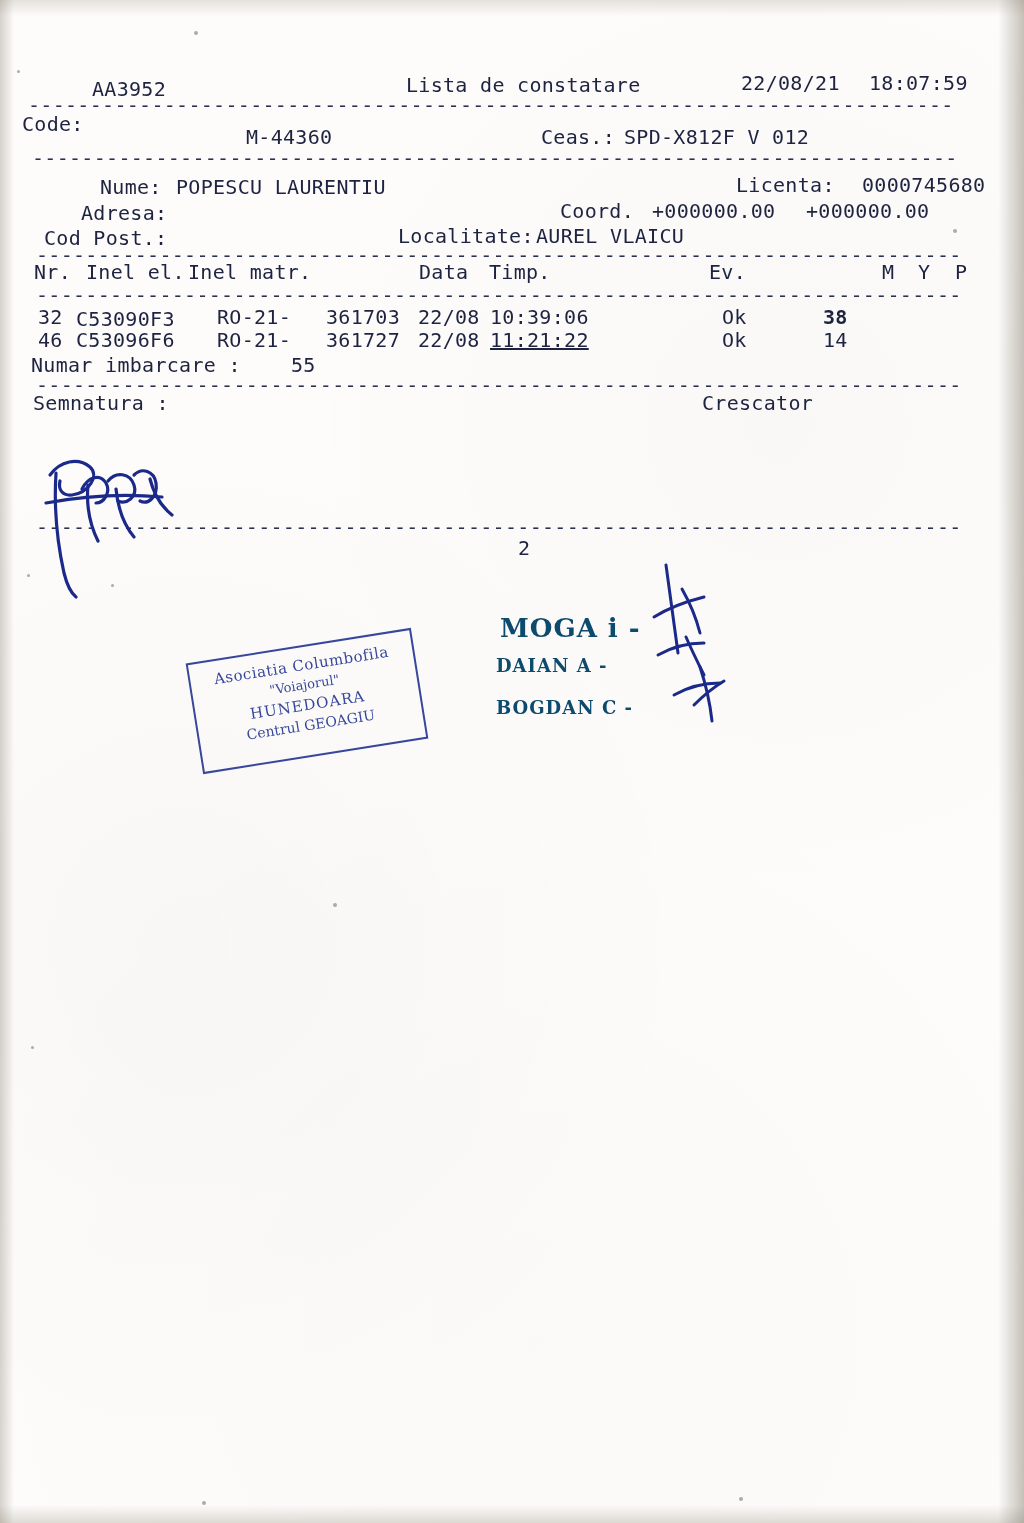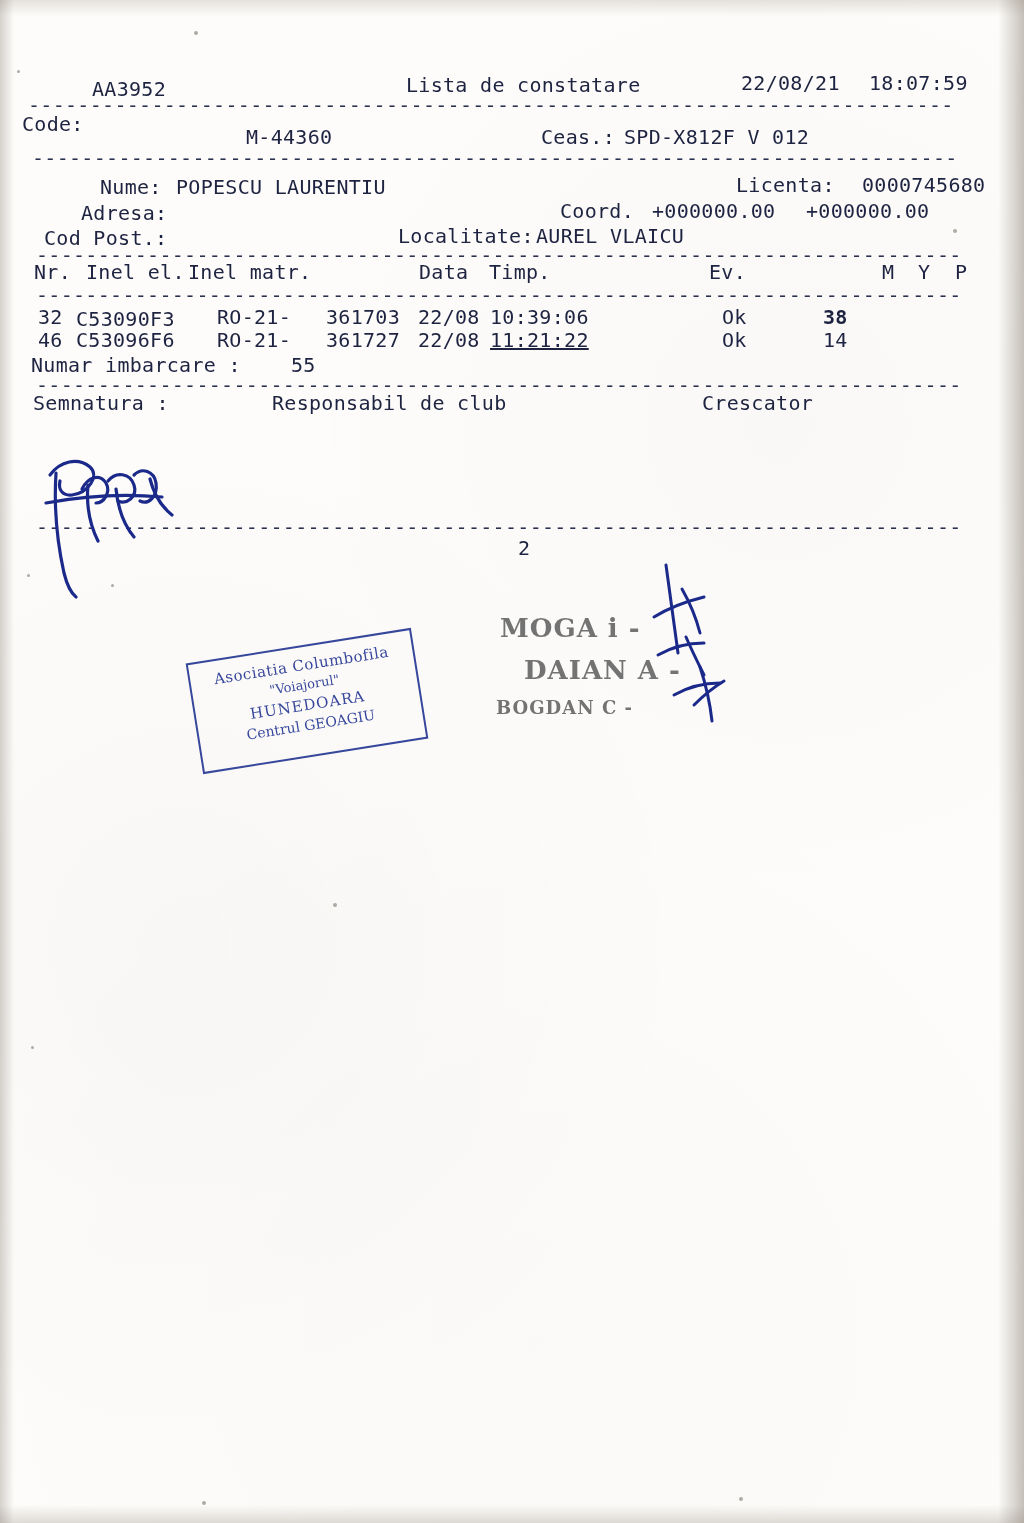--- a/index.html
+++ b/index.html
@@ -68,21 +68,21 @@
   }
 
   
   .ink {
     position: absolute;
     color: #1b2a8a;
     pointer-events: none;
   }
   .hand {
     font-family: "DejaVu Serif", serif;
-    color: #737373;
+    color: #0c4a6e;
     font-weight: 700;
     letter-spacing: 1px;
   }
 
   .stamp {
     position: absolute;
     left: 193px;
     top: 645px;
     width: 228px;
     height: 112px;
@@ -179,21 +179,20 @@
     <div class="line" style="left:722px; top:325px;">Ok</div>
     <div class="line" style="left:823px; top:325px;"></div>
     <div class="line" style="left:823px; top:325px;text-align:right;">14</div>
 
     <div class="line" style="left:31px; top:350px;">Numar imbarcare :</div>
     <div class="line" style="left:291px; top:350px;">55</div>
 
     <div class="rule" style="left:36px; top:370px; width:945px;">---------------------------------------------------------------------------</div>
 
     <div class="line" style="left:33px; top:388px;">Semnatura :</div>
-    <div class="line" style="left:272px; top:388px;">Responsabil de club</div>
     <div class="line" style="left:702px; top:388px;">Crescator</div>
 
     <div class="rule" style="left:36px; top:512px; width:945px;">---------------------------------------------------------------------------</div>
 
     <div class="line" style="left:518px; top:533px;">2</div>
   </div>
 
   <svg class="ink" style="left:38px; top:445px; width:180px; height:160px;" viewBox="0 0 180 160" xmlns="http://www.w3.org/2000/svg">
     <g fill="none" stroke="#1b2a8a" stroke-width="3.2" stroke-linecap="round" stroke-linejoin="round">
       <path d="M12 30 C 22 16, 40 12, 52 22 C 62 31, 50 48, 34 50 C 24 51, 20 44, 22 36"></path>
@@ -209,21 +208,21 @@
   </svg>
 
   <div class="stamp">
     <div class="s1">Asociatia Columbofila</div>
     <div class="s2">"Voiajorul"</div>
     <div class="s3">HUNEDOARA</div>
     <div class="s4">Centrul GEOAGIU</div>
   </div>
 
   <div class="ink hand" style="left:500px; top:613px; font-size:26px;">MOGA i -</div>
-  <div class="ink hand" style="left:524px; top:655px; font-size:26px;">DAIAN A -</div>
+  <div class="ink hand" style="left:496px; top:655px; font-size:18px;">DAIAN A -</div>
   <div class="ink hand" style="left:496px; top:697px; font-size:18px;">BOGDAN C -</div>
 
   <svg class="ink" style="left:630px; top:545px; width:130px; height:200px;" viewBox="0 0 130 200" xmlns="http://www.w3.org/2000/svg">
     <g fill="none" stroke="#1b2a8a" stroke-width="3" stroke-linecap="round" stroke-linejoin="round">
       <path d="M36 20 C 40 50, 44 80, 48 108"></path>
       <path d="M24 72 C 40 62, 58 56, 74 52"></path>
       <path d="M52 44 C 60 58, 66 72, 70 88"></path>
       <path d="M28 110 C 42 102, 58 98, 74 98"></path>
       <path d="M56 92 C 62 106, 68 118, 74 130"></path>
       <path d="M44 150 C 58 142, 74 138, 90 138"></path>

